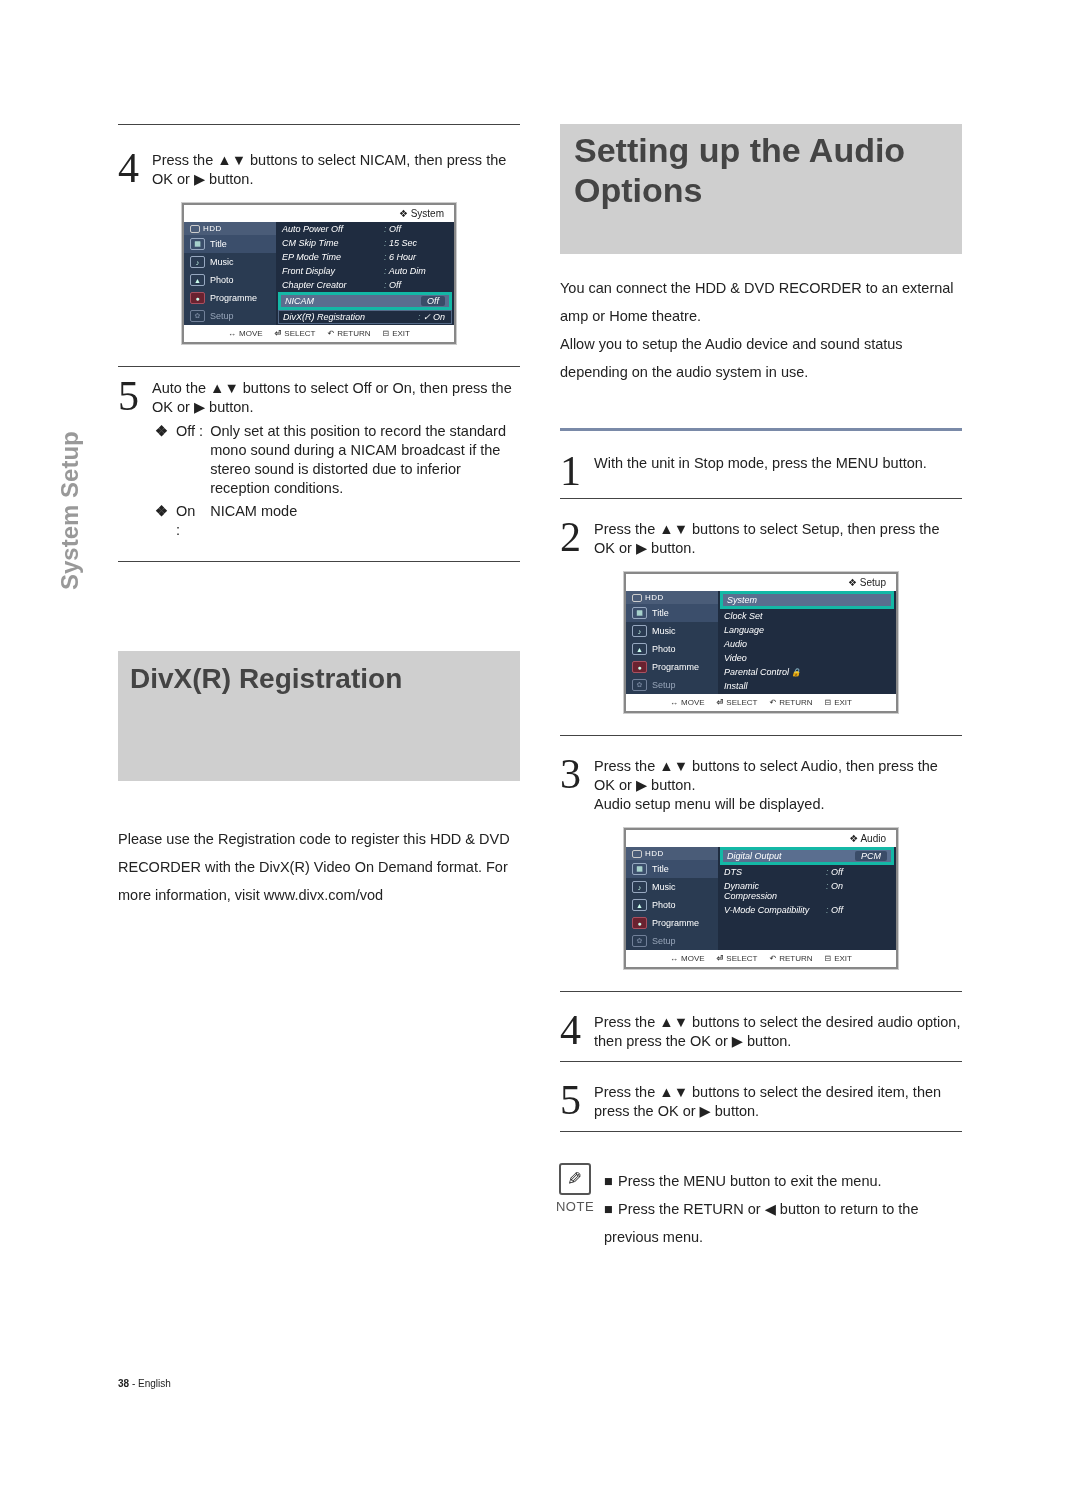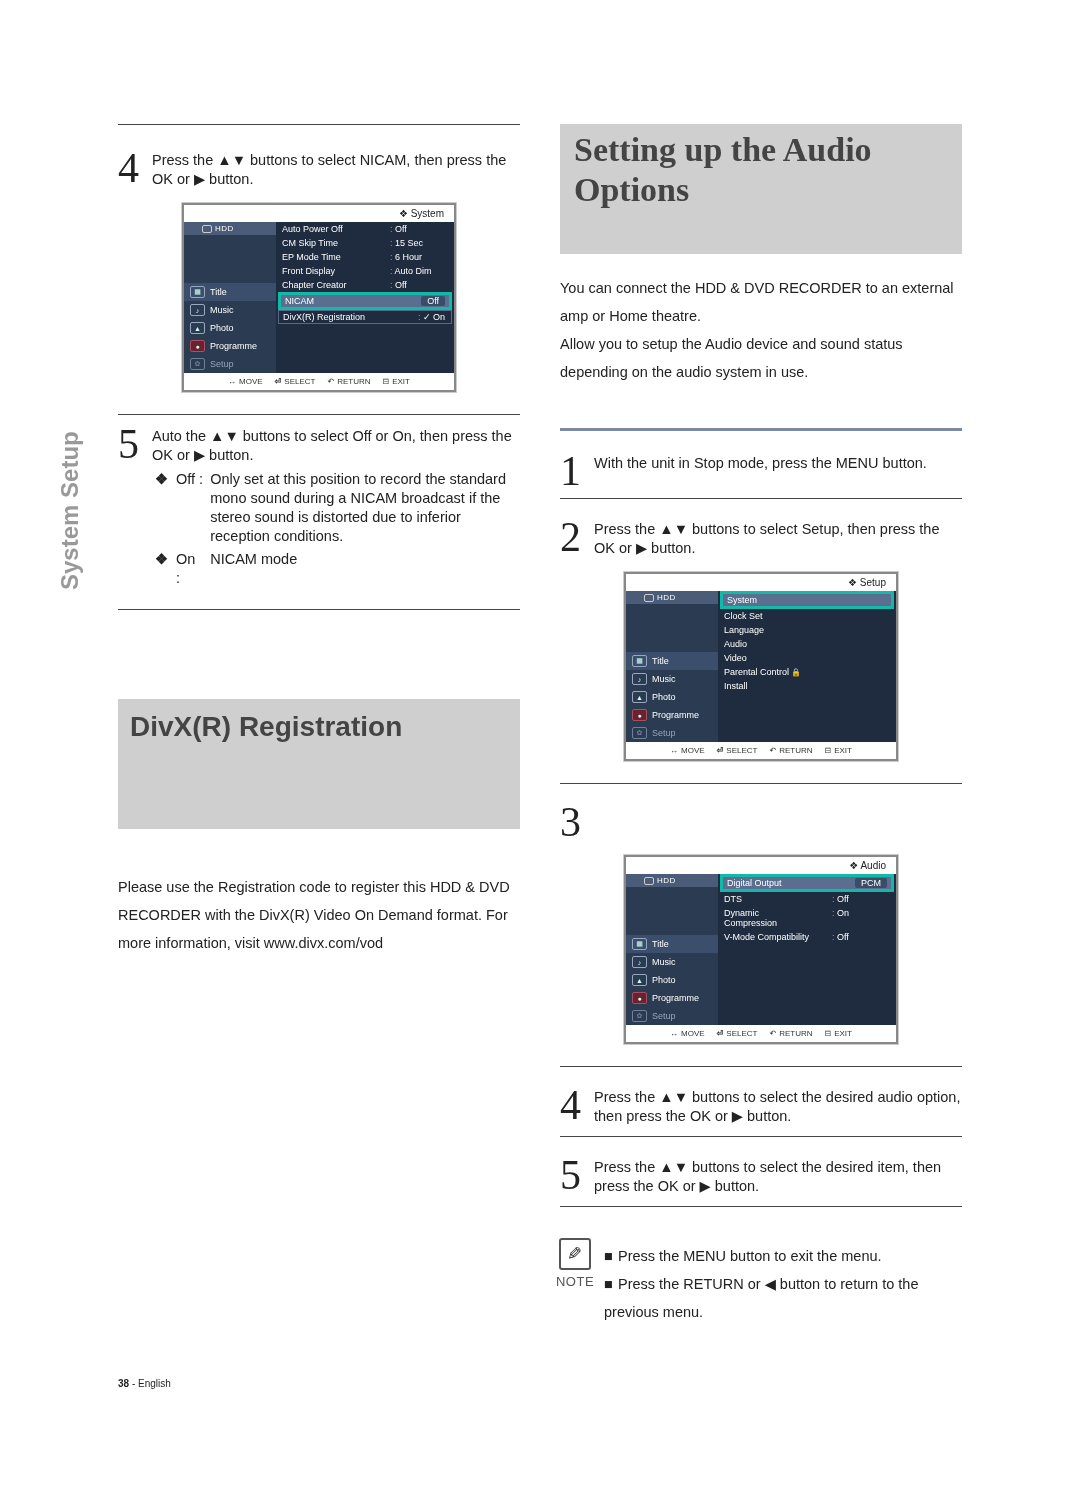--- a/index.html
+++ b/index.html
@@ -73,21 +73,20 @@
     padding: 6px 12px 10px 14px;
     box-sizing: border-box;
   }
   .section-title {
     font-weight: bold;
     color: #444;
   }
   .section-title.big {
     font-size: 34px;
     line-height: 40px;
-    font-family: Liberation Serif, serif;
   }
   .section-title.mid {
     font-size: 28px;
     line-height: 36px;
   }
   .para {
     font-size: 14.5px;
     line-height: 28px;
   }
   .side-tab {
@@ -135,52 +134,53 @@
     display: flex;
     background: #2a3b52;
   }
   .osd-left {
     width: 92px;
     background: #2a3b52;
     font-size: 9px;
   }
   .osd-left .hdr {
     background: #4a5c78;
-    padding: 2px 18px;
+    padding: 2px 6px;
     font-size: 8px;
     letter-spacing: 0.5px;
   }
   .osd-left .hdr .recicon {
     display:inline-block;
     width:8px;height:6px;border:1px solid #ccc;border-radius:2px;margin-right:3px;
     vertical-align:middle;
   }
   .osd-left .item {
     padding: 3px 6px;
     display: flex;
     align-items: center;
     gap: 5px;
   }
-  .osd-left .item.active { background: #3b4e6b; margin-top: 48px; }
+  .osd-left .item.active { background: #3b4e6b; }
   .osd-left .item.setup { color: #96a4b8; }
   .osd-left .iicon {
     width: 13px; height: 10px; border:1px solid #97a8c0;border-radius:2px;flex-shrink:0;
     display:flex;align-items:center;justify-content:center;font-size:7px;color:#cfe;
   }
   .osd-left .iicon.red { background:#6a2230;border-color:#a85060;}
   .osd-left .iicon.setup { border-color:#718099;color:#718099;}
   .osd-right {
     flex: 1;
     background: #1f2c40;
     font-size: 9px;
   }
   .osd-right .row {
     display: flex;
     padding: 2px 6px;
-    gap: 20px;
+    gap: 14px;
+    font-style: italic;
   }
   .osd-right .row .lab { width: 88px; }
   .osd-right .row .val::before { content:": "; color:#8aa;}
   .osd-right .row.hi {
     background: #5a6e8f;
     border: 3px solid #14b8a6;
     margin: 0 2px;
     padding: 1px 4px;
   }
   .osd-right .row.hi .val {
@@ -410,20 +410,22 @@
           <span class="mv">MOVE</span>
           <span class="sel">SELECT</span>
           <span class="ret">RETURN</span>
           <span class="exit">EXIT</span>
         </div>
       </div>
 
       <div class="thin-rule"></div>
       <div class="step noborder">
         <div class="step-num">3</div>
+        <div class="step-body" style="white-space:pre-line;">Press the ▲▼ buttons to select Audio, then press the OK or ▶ button.
+Audio setup menu will be displayed.</div>
       </div>
 
       <div class="osd">
         <div class="osd-top">Audio</div>
         <div class="osd-body">
           <div class="osd-left">
             <div class="hdr"><span class="recicon"></span><span>HDD</span></div>
             <div class="item active">
                 <span class="iicon">▦</span>
                 <span>Title</span>

